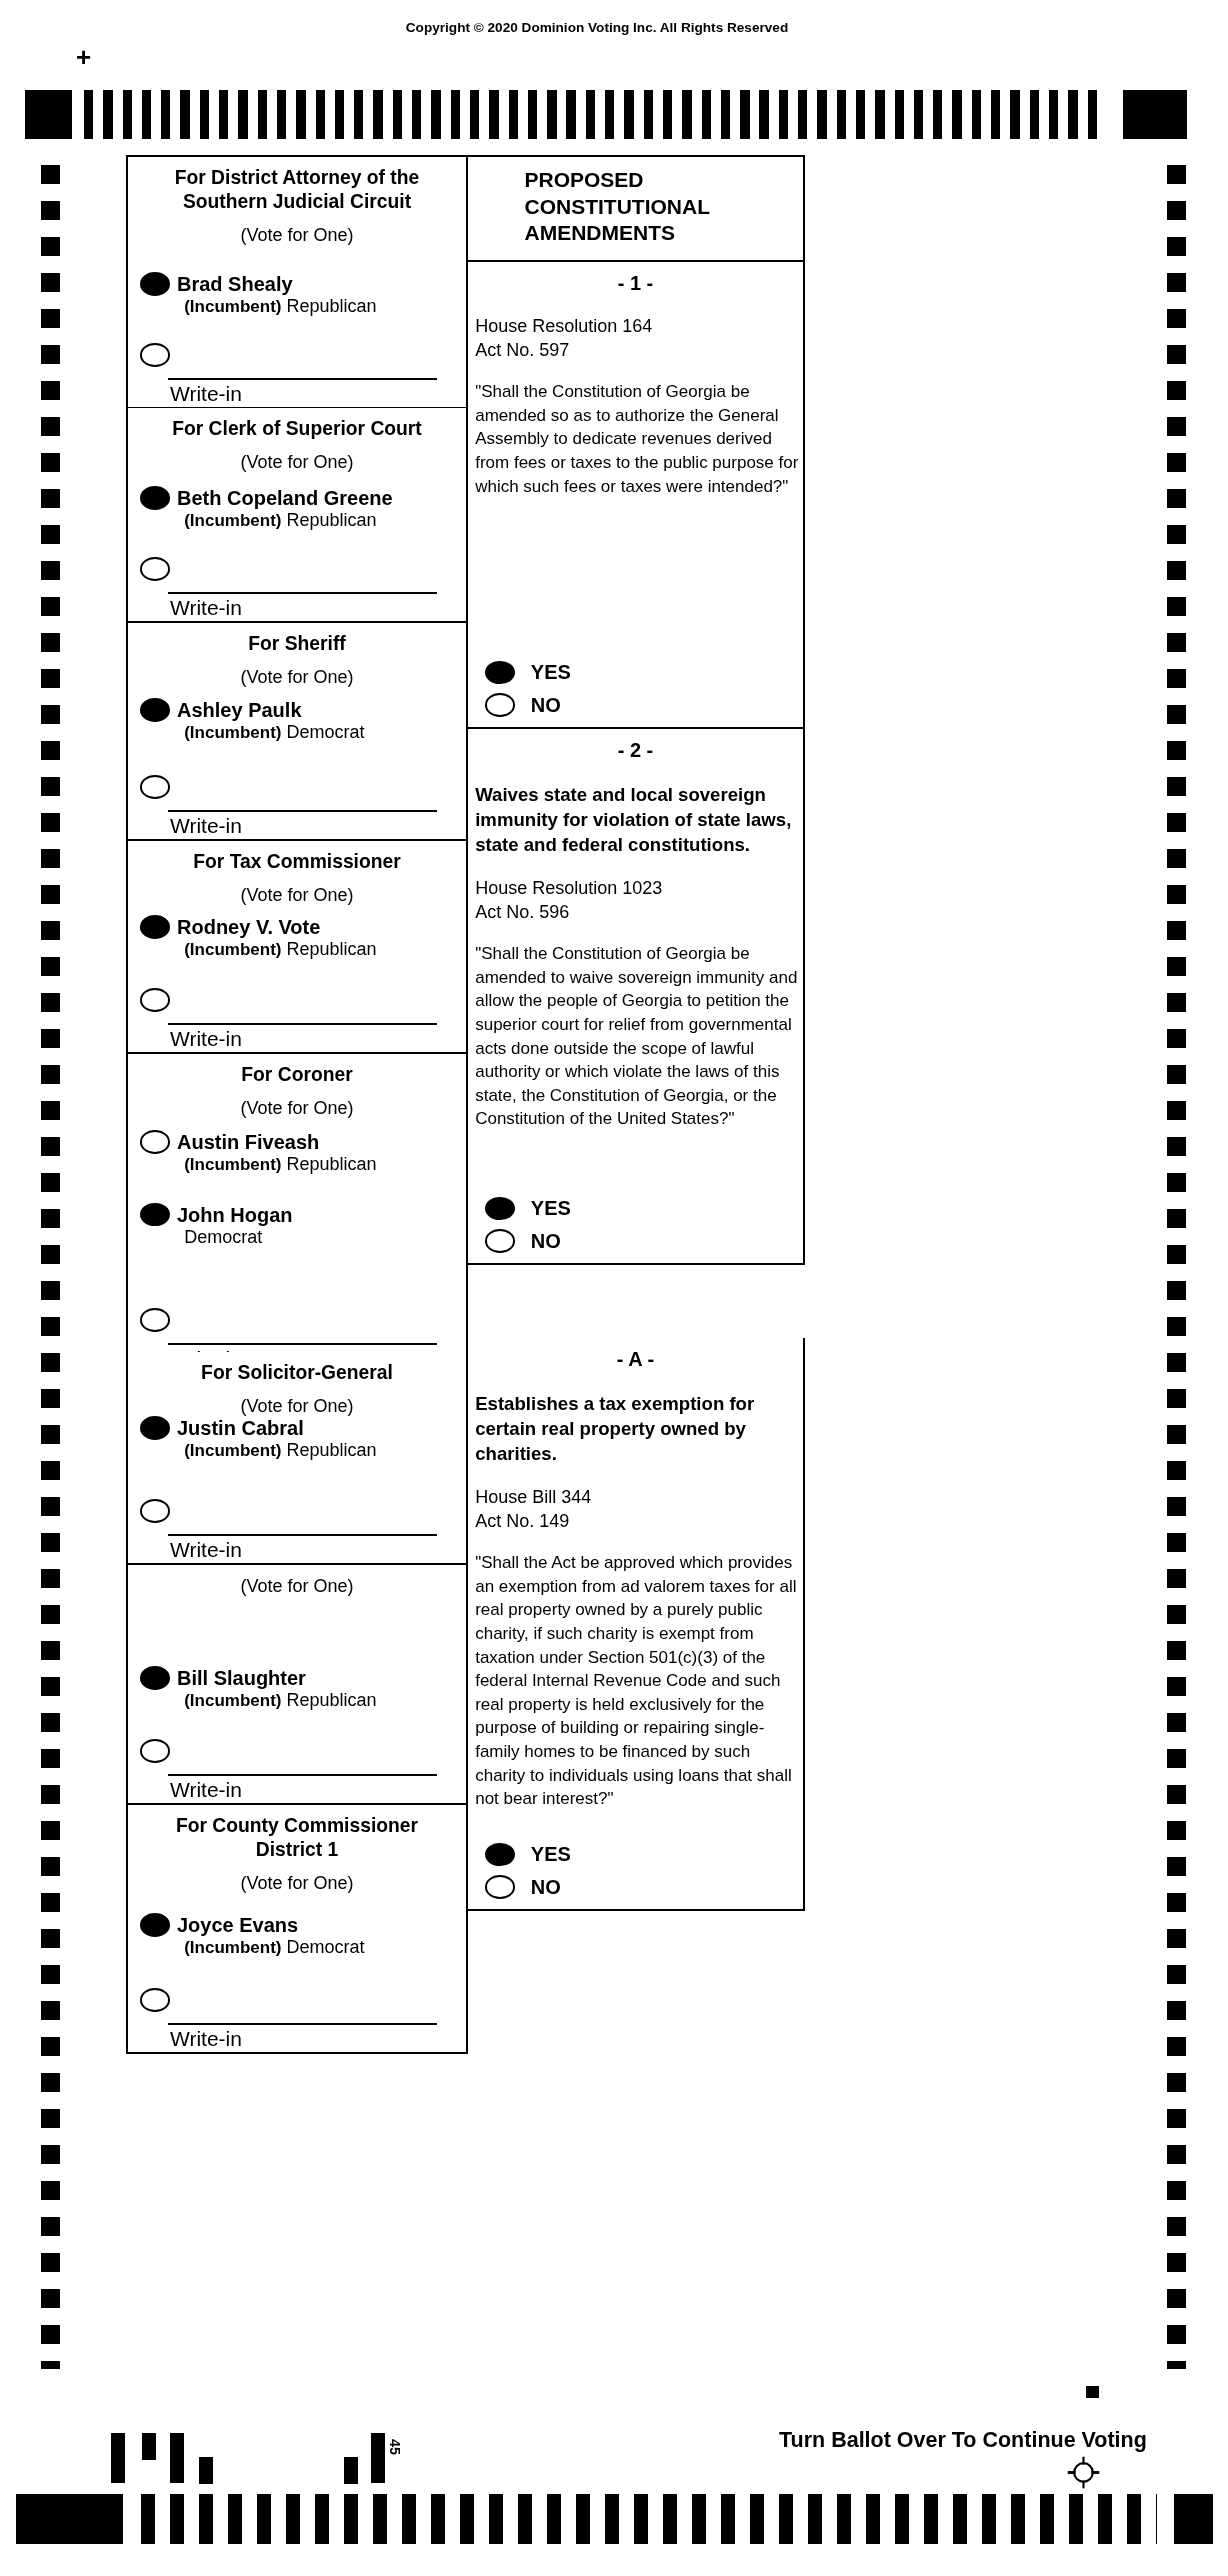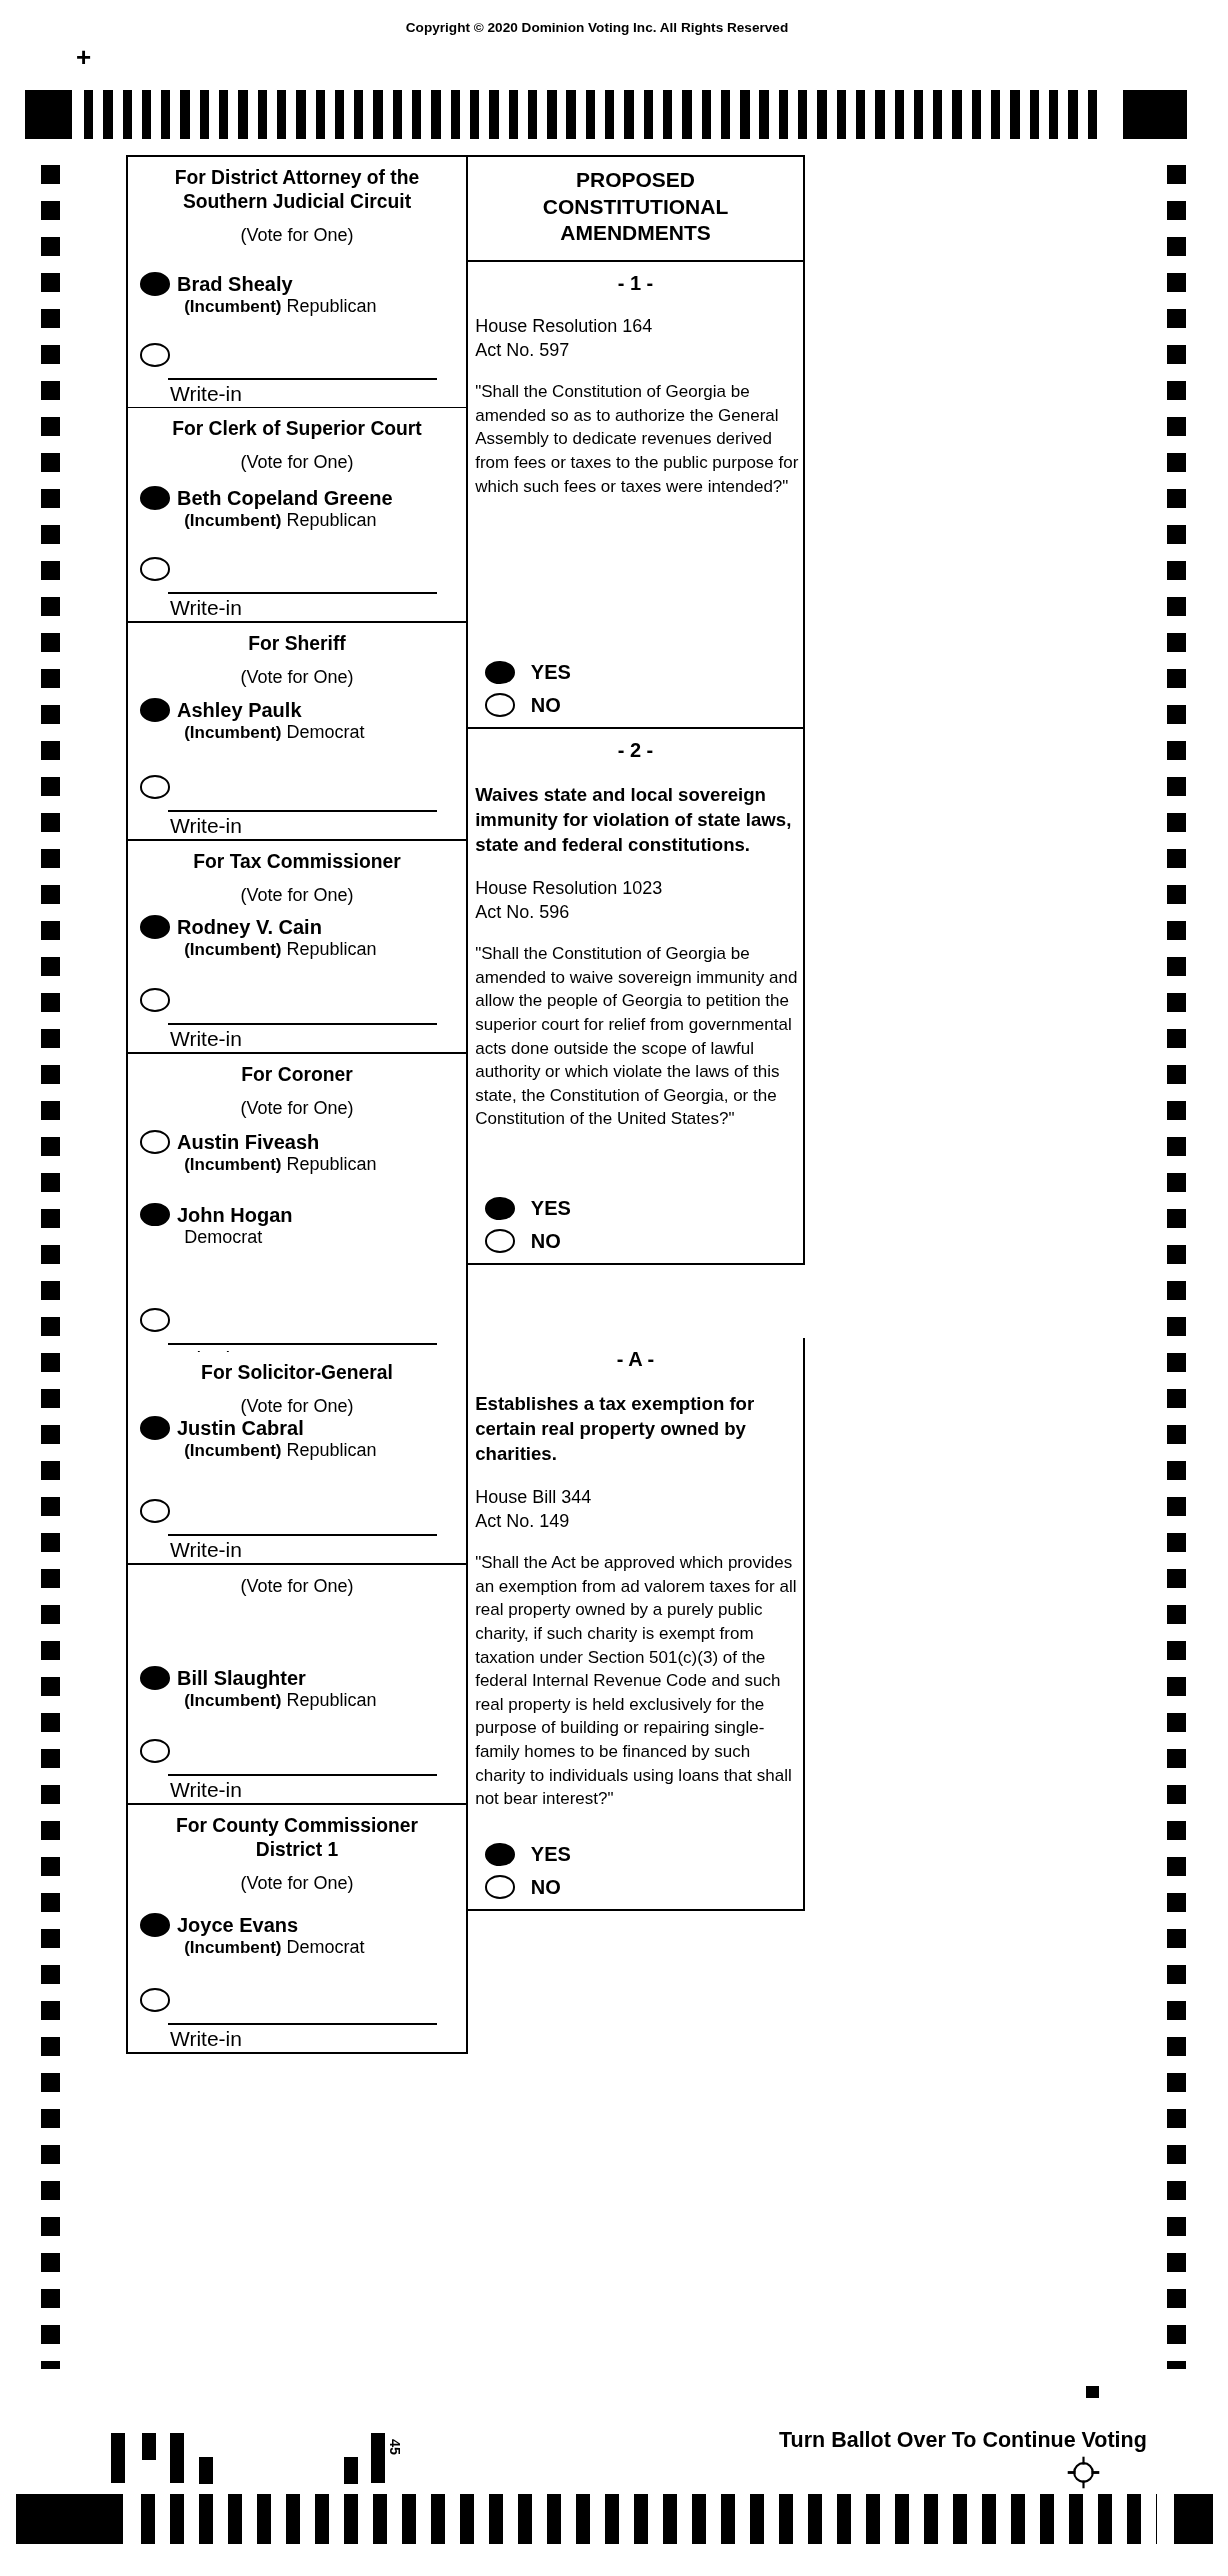--- a/index.html
+++ b/index.html
@@ -52,21 +52,21 @@
   .cand{position:relative;padding-left:49px;margin-bottom:26.5px;min-height:46px}
   .cand > .oval{position:absolute;left:11.5px;top:0}
   .cand-name{display:block;font-weight:bold;font-size:20px;line-height:24px}
   .cand-detail{display:block;font-size:18px;line-height:21.5px;padding-left:7.2px}
   .cand-detail .inc{font-weight:bold;font-size:17px}
   .writein > .oval{position:absolute;left:11.5px;bottom:40px}
   .wline{position:absolute;left:40px;right:29px;bottom:27px;border-top:2.1px solid #000}
   .wlabel{position:absolute;left:42px;bottom:1.4px;font-weight:normal;font-size:21px}
 
   .colhead{padding-top:10px}
-  .colhead .ht{font-weight:bold;font-size:21px;line-height:26.5px;text-align:center;max-width:222px;margin:0 auto}
+  .colhead .ht{font-weight:bold;font-size:21px;line-height:26.5px;text-align:left;max-width:222px;margin:0 auto}
 
   .measure{display:flex;flex-direction:column}
   .m-number{font-weight:bold;font-size:20px;text-align:center;margin-top:10px;flex:none}
   .m-summary{font-weight:bold;font-size:18.6px;line-height:25px;margin:20px 5.7px 0 7.2px;flex:none}
   .m-refs{font-size:18px;line-height:24px;margin:18.6px 5.7px 0 7.2px;flex:none}
   .m-question{font-size:17px;line-height:23.6px;margin:18.6px 4.3px 0 7.2px;flex:none}
   .m-options{margin-top:auto;padding:5.7px 0 10px 17px;flex:none}
   .opt{display:flex;align-items:flex-end;margin-top:9.3px}
   .opt .olabel{font-weight:bold;font-size:20px;margin-left:15.8px}
 </style>
@@ -136,21 +136,21 @@
       <div class="wlabel">Write-in</div>
     </div>
   </section>
 
   <section class="race" style="top:841px;height:213px">
     <div class="race-title">For Tax Commissioner</div>
     <div class="race-inst">(Vote for One)</div>
     <div class="cands" style="top:74px">
       <div class="cand">
         <span class="oval filled"></span>
-        <span class="cand-name">Rodney V. Cain</span>
+        <span class="cand-name">Rodney V. Vote</span>
         <span class="cand-detail"><b class="inc">(Incumbent)</b> <span>Republican</span></span>
       </div>
     </div>
     <div class="writein">
       <span class="oval"></span>
       <div class="wline"></div>
       <div class="wlabel">Write-in</div>
     </div>
   </section>
 

